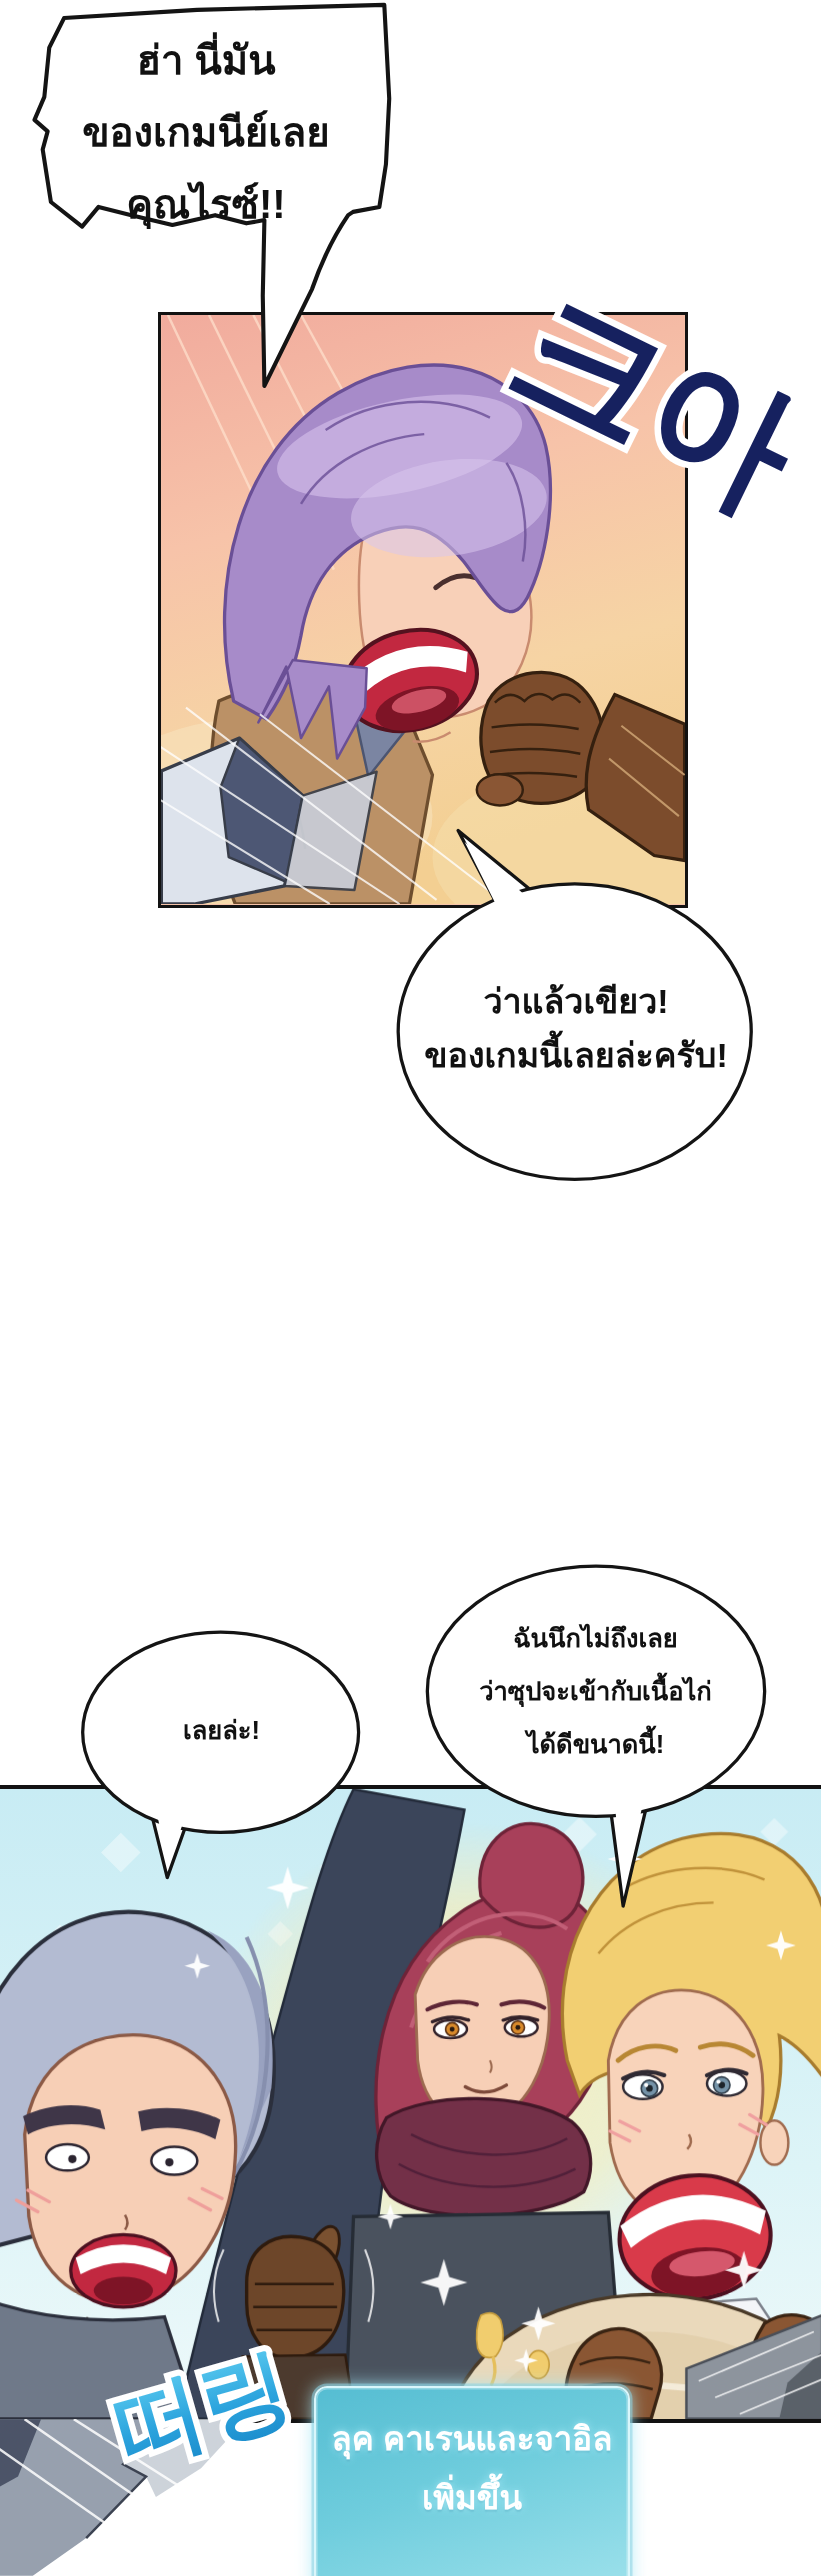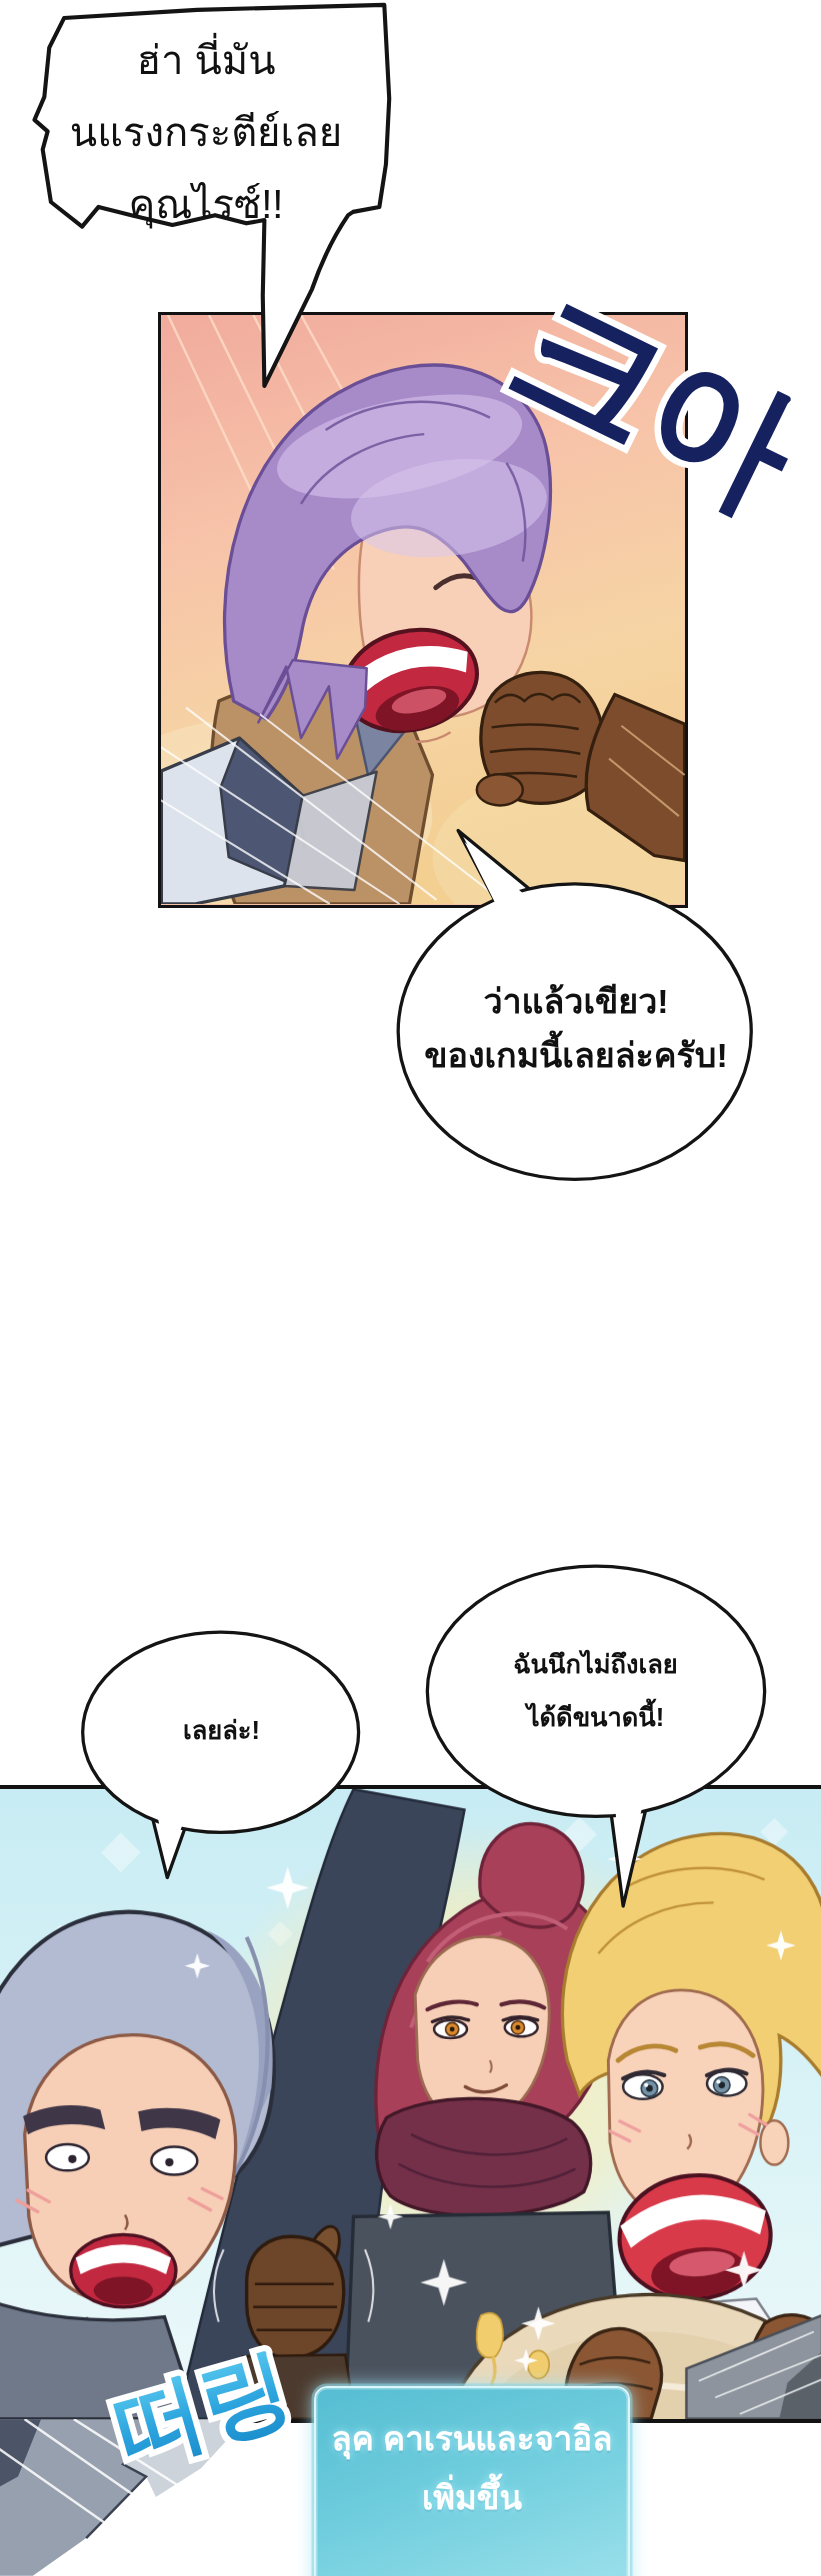--- a/index.html
+++ b/index.html
@@ -9,21 +9,21 @@
     font-family:"Liberation Sans","DejaVu Sans",sans-serif;
   }
   .abs{position:absolute;}
   
   .bubble-svg{position:absolute;overflow:visible;}
   .bubble-text{
     position:absolute;display:flex;flex-direction:column;align-items:center;justify-content:center;
     text-align:center;color:#111;font-weight:800;
   }
   .bubble-text .ln{white-space:nowrap;}
-  #shout-text{left:25px;top:13px;width:362px;height:238px;font-size:40px;line-height:72px;font-weight:400;}
+  #shout-text{left:25px;top:13px;width:362px;height:238px;font-size:40px;line-height:72px;font-weight:700;}
   #reply-text{left:395px;top:904px;width:362px;height:247px;font-size:34px;line-height:54px;font-weight:700;}
   #praise-left-text{left:82px;top:1652px;width:279px;height:156px;font-size:25.5px;line-height:51px;font-weight:700;}
   #praise-right-text{left:427px;top:1582px;width:337px;height:218px;font-size:25.5px;line-height:53px;font-weight:700;justify-content:center;}
   
   #panel-1{
     left:158px;top:312px;width:530px;height:596px;
     border:3.3px solid #121212;box-sizing:border-box;background:#f6c3a9;z-index:1;
   }
   
   .sfx{position:absolute;font-weight:900;white-space:nowrap;}
@@ -135,21 +135,21 @@
 </div>
 
 <svg class="bubble-svg z4" style="left:0;top:0;" width="427" height="427" viewBox="0 0 520 520">
   <path d="M 78,22 L 240,12 L 468,6 L 474,120 L 470,200 L 462,252 L 430,258 L 424,262
            Q 398,300 380,352 L 322,470 L 320,360 L 322,268
            L 300,272 L 262,262 L 210,274 L 160,262 L 120,252 L 100,276 L 62,246
            L 52,182 L 58,160 L 42,146 L 54,118 L 60,58 Z" fill="#ffffff" stroke="#141414" stroke-width="5" stroke-linejoin="round"></path>
 </svg>
 <div id="shout-text" class="bubble-text z4">
   <div class="ln">ฮ่า นี่มัน</div>
-  <div class="ln">นแรงกระตีย์เลย</div>
+  <div class="ln">ของเกมนีย์เลย</div>
   <div class="ln">คุณไรซ์!!</div>
 </div>
 
 <svg class="bubble-svg z4" style="left:353px;top:814px;" width="427" height="386" viewBox="0 0 520 470">
   <path d="M 128,20 L 190,138 L 262,130 Z" fill="#ffffff" stroke="#141414" stroke-width="4" stroke-linejoin="round"></path>
   <ellipse cx="270" cy="265" rx="215" ry="180" fill="#ffffff" stroke="#141414" stroke-width="4"></ellipse>
   <path d="M 136,34 L 192,146 L 254,138 Z" fill="#ffffff"></path>
 </svg>
 <div id="reply-text" class="bubble-text z4">
   <div class="ln">ว่าแล้วเขียว!</div>
@@ -317,20 +317,21 @@
   <div class="ln">เลยล่ะ!</div>
 </div>
 
 <svg class="bubble-svg z4" style="left:415px;top:1558px;" width="362" height="362" viewBox="0 0 440 440">
   <path d="M 237,300 L 283,295 L 253,423 Z" fill="#ffffff" stroke="#141414" stroke-width="4" stroke-linejoin="round"></path>
   <ellipse cx="220" cy="162" rx="205" ry="152" fill="#ffffff" stroke="#141414" stroke-width="4"></ellipse>
   <path d="M 243,302 L 277,298 L 254,405 Z" fill="#ffffff"></path>
 </svg>
 <div id="praise-right-text" class="bubble-text z4">
   <div class="ln">ฉันนึกไม่ถึงเลย</div>
+  <div class="ln">ว่าซุปจะเข้ากับเนื้อไก่</div>
   <div class="ln">ได้ดีขนาดนี้!</div>
 </div>
 
 <div id="status-box" class="abs">
   <div class="ln">ลุค คาเรนและจาอิล</div>
   <div class="ln">เพิ่มขึ้น</div>
 </div>
 
 <div id="sfx-chime" class="sfx">
   <span class="layer back">떠링</span>

